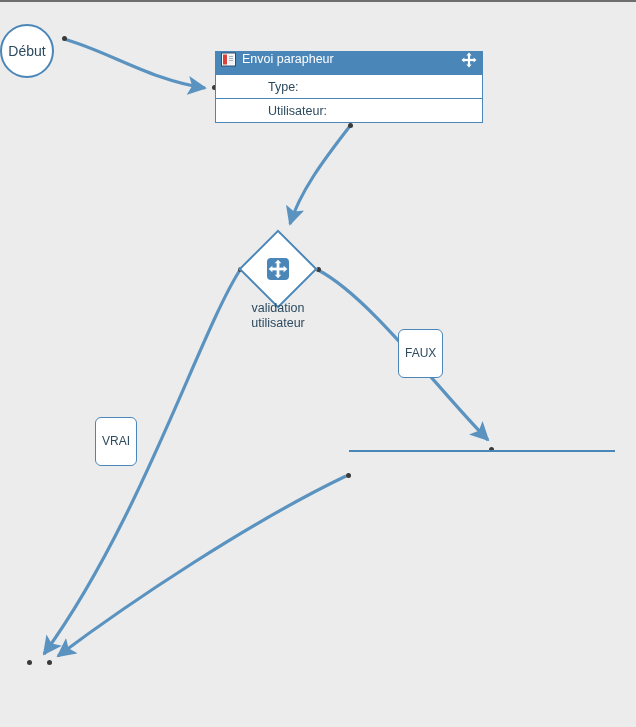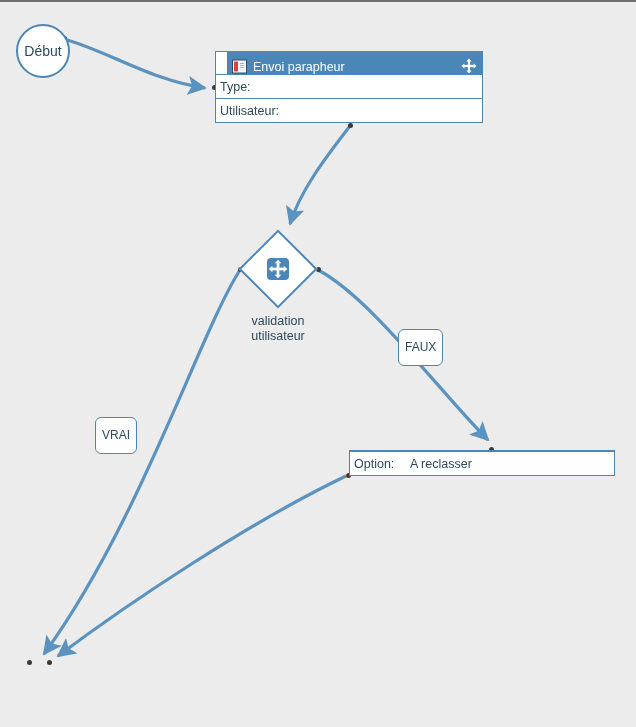--- a/index.html
+++ b/index.html
@@ -35,60 +35,59 @@
     border-radius: 50%;
     background: #ffffff;
     border: 2px solid #4a86b8;
     box-sizing: border-box;
     display: flex;
     align-items: center;
     justify-content: center;
     font-size: 14px;
     color: #2c4a5e;
   }
-  #node-debut { left: 16px; top: 22px; }
+  #node-debut { left: 0; top: 22px; }
   #node-fin   { left: 10px; top: 661px; }
 
   
   .activity {
     position: absolute;
     background: #ffffff;
     border: 1px solid #4a86b8;
     box-sizing: border-box;
   }
   .act-header {
     height: 22px;
     background: #4a86b8;
     color: #ffffff;
     font-size: 12.5px;
     display: flex;
-    align-items: flex-end;
+    align-items: flex-start;
     padding: 0 5px;
     gap: 6px;
     position: relative;
-    margin-left: 11px;
   }
   .act-title { flex: 1 1 auto; white-space: nowrap; overflow: hidden; }
   .act-rows { background: #ffffff; }
   .act-row {
     display: flex;
     align-items: center;
     height: 23px;
     font-size: 12.5px;
     color: #2c4a5e;
     border-top: 1px solid #4a86b8;
     padding: 0 4px;
     white-space: nowrap;
     overflow: hidden;
   }
   .act-row .rk { min-width: 72px; }
   .act-row .rv { }
 
   #node-envoi { left: 215px; top: 49px; width: 268px; }
-  #node-envoi .act-row .rk { min-width: 76px; }
+  #node-envoi .act-row .rk { min-width: 76px; margin-left: 48px; }
   #node-rejet { left: 349px; top: 448px; width: 266px; }
   #node-rejet .act-row .rk { min-width: 56px; }
 
   
   .move-handle {
     width: 16px; height: 16px;
     flex: 0 0 auto;
     position: relative;
   }
 
@@ -112,37 +111,37 @@
   #node-decision .dia-icon {
     position: absolute;
     left: 26px; top: 26px;
     width: 22px; height: 22px;
     background: #4a86b8;
     border-radius: 4px;
   }
   .decision-label {
     position: absolute;
     left: 230px;
-    top: 312px;
+    top: 299px;
     width: 96px;
     text-align: center;
     font-size: 12.5px;
     line-height: 15px;
     color: #2c4a5e;
   }
 
   
   .edge-label {
     position: absolute;
     background: #ffffff;
     border: 1px solid #4a86b8;
     border-radius: 6px;
     font-size: 12px;
     color: #2c4a5e;
-    padding: 11px 6px;
+    padding: 17px 6px;
     line-height: 13px;
   }
   #label-vrai { left: 95px; top: 415px; }
   #label-faux { left: 398px; top: 327px; }
 
   
   .port {
     position: absolute;
     width: 5px; height: 5px;
     background: #3a3a3a;
@@ -239,22 +238,16 @@
   </div>
   <div class="decision-label">
     <div>validation</div>
     <div>utilisateur</div>
   </div>
 
   <div class="edge-label" id="label-vrai">VRAI</div>
   <div class="edge-label" id="label-faux">FAUX</div>
 
   <div class="activity" id="node-rejet">
-    <div class="act-rows">
-      <div class="act-row">
-        <span class="rk">Option:</span>
-        <span class="rv">A reclasser</span>
-      </div>
-    </div>
   </div>
 
 
 </div>
 
 </body></html>

